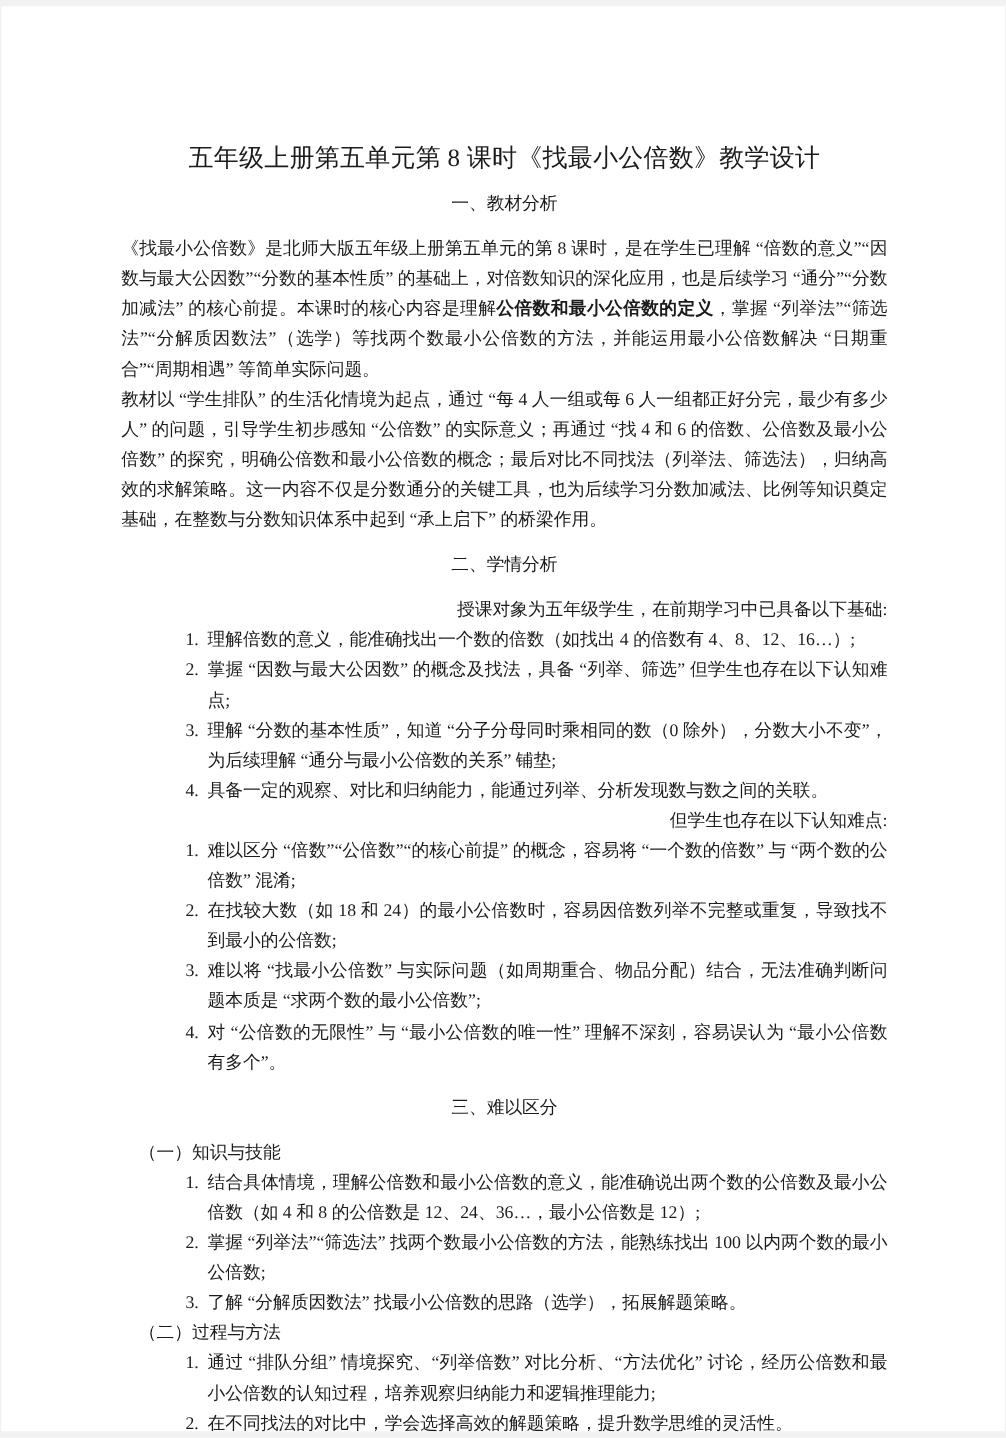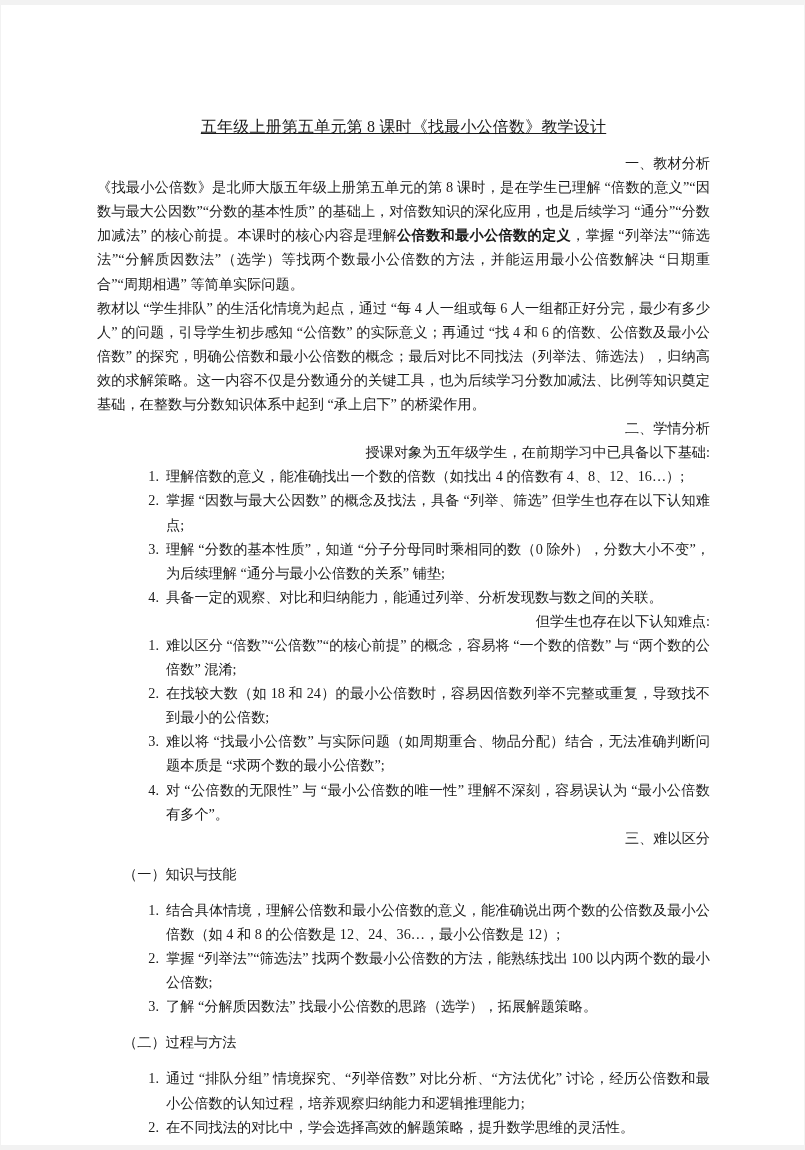--- a/index.html
+++ b/index.html
@@ -29,34 +29,33 @@
     top: 110px;
     width: 613px;
     color: #1b1b1b;
     font-size: 14.2px;
     line-height: 24.1px;
     text-align: justify;
     text-justify: inter-ideograph;
   }
   .doc-title {
     text-align: center;
-    font-size: 16px;
+    font-size: 20px;
     line-height: 24.1px;
     margin: 0 0 12px 0;
     font-weight: normal;
     letter-spacing: 0.2px;
-    text-decoration: underline;
   }
   .h-section {
-    margin: 0;
+    margin: 12px;
     line-height: 24.1px;
-    text-align: right;
+    text-align: center;
   }
   .h-sub {
-    margin: 12px;
+    margin: 0;
     line-height: 24.1px;
     text-align: left;
     padding-left: 14px;
   }
   p.body-par {
     margin: 0;
     line-height: 24.1px;
     text-indent: 0;
   }
   p.lead-in {

